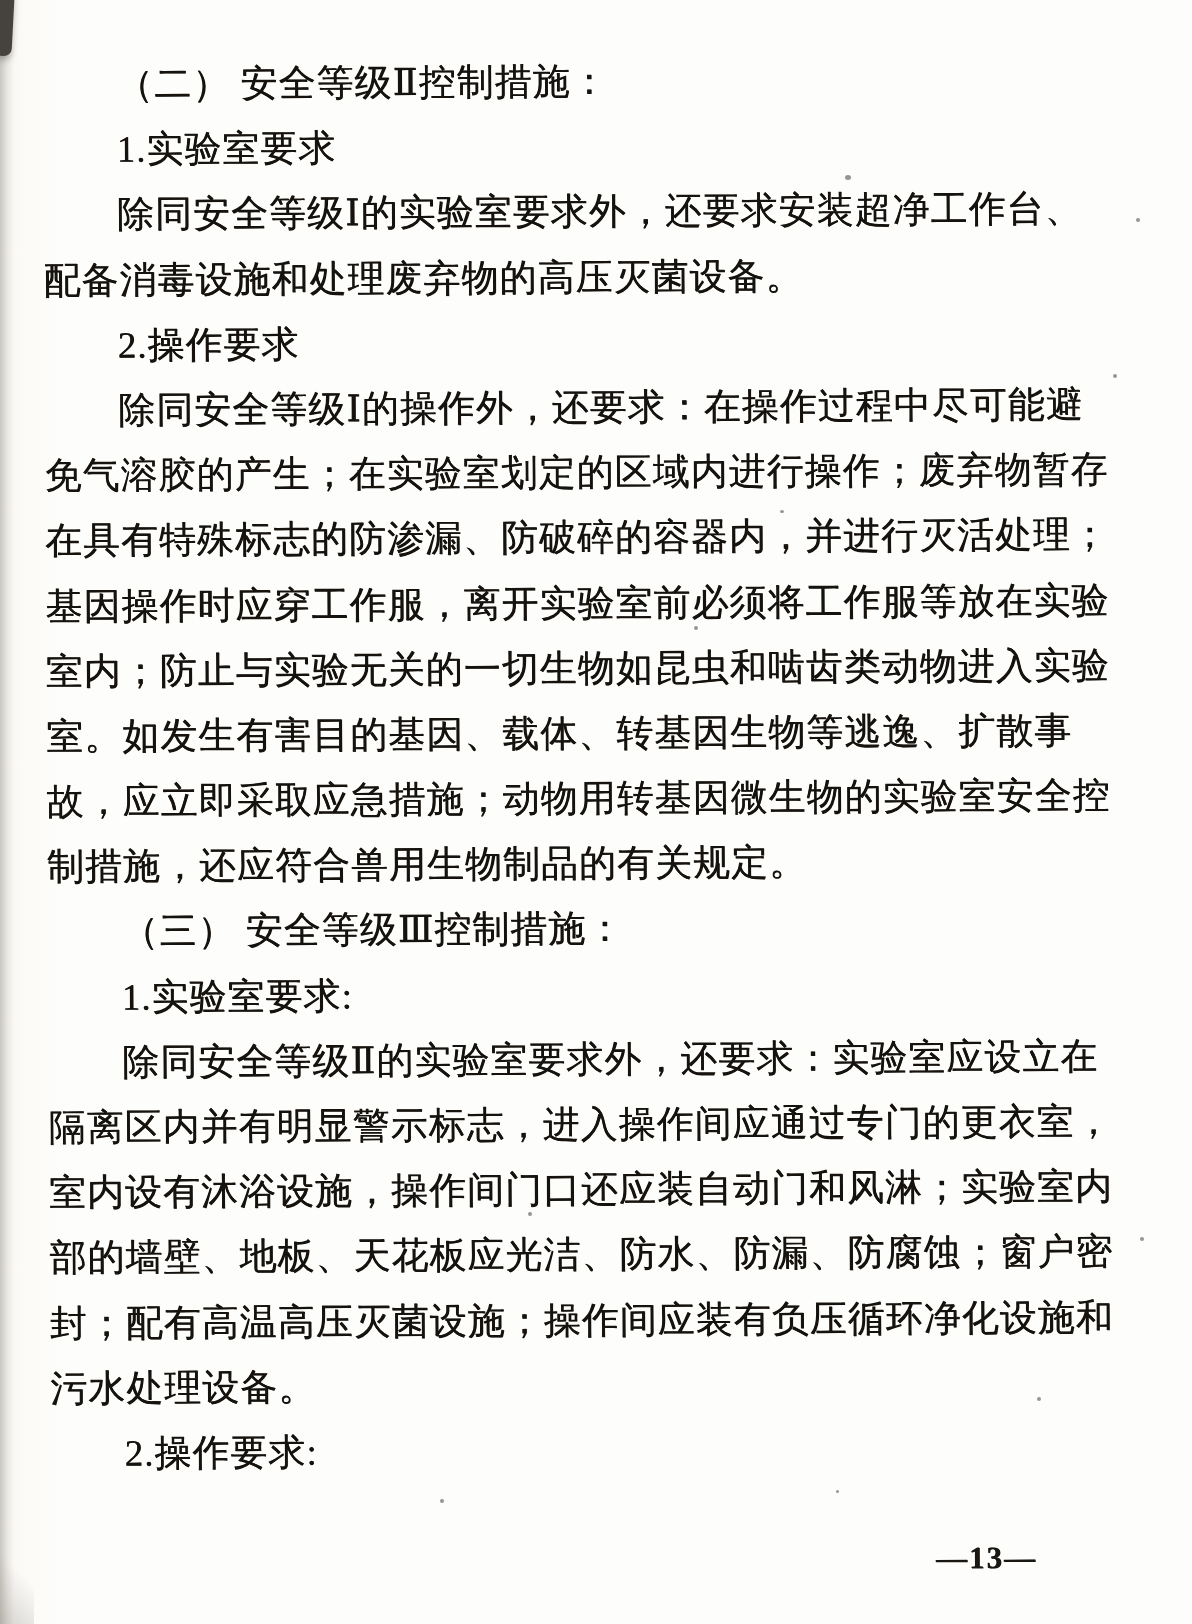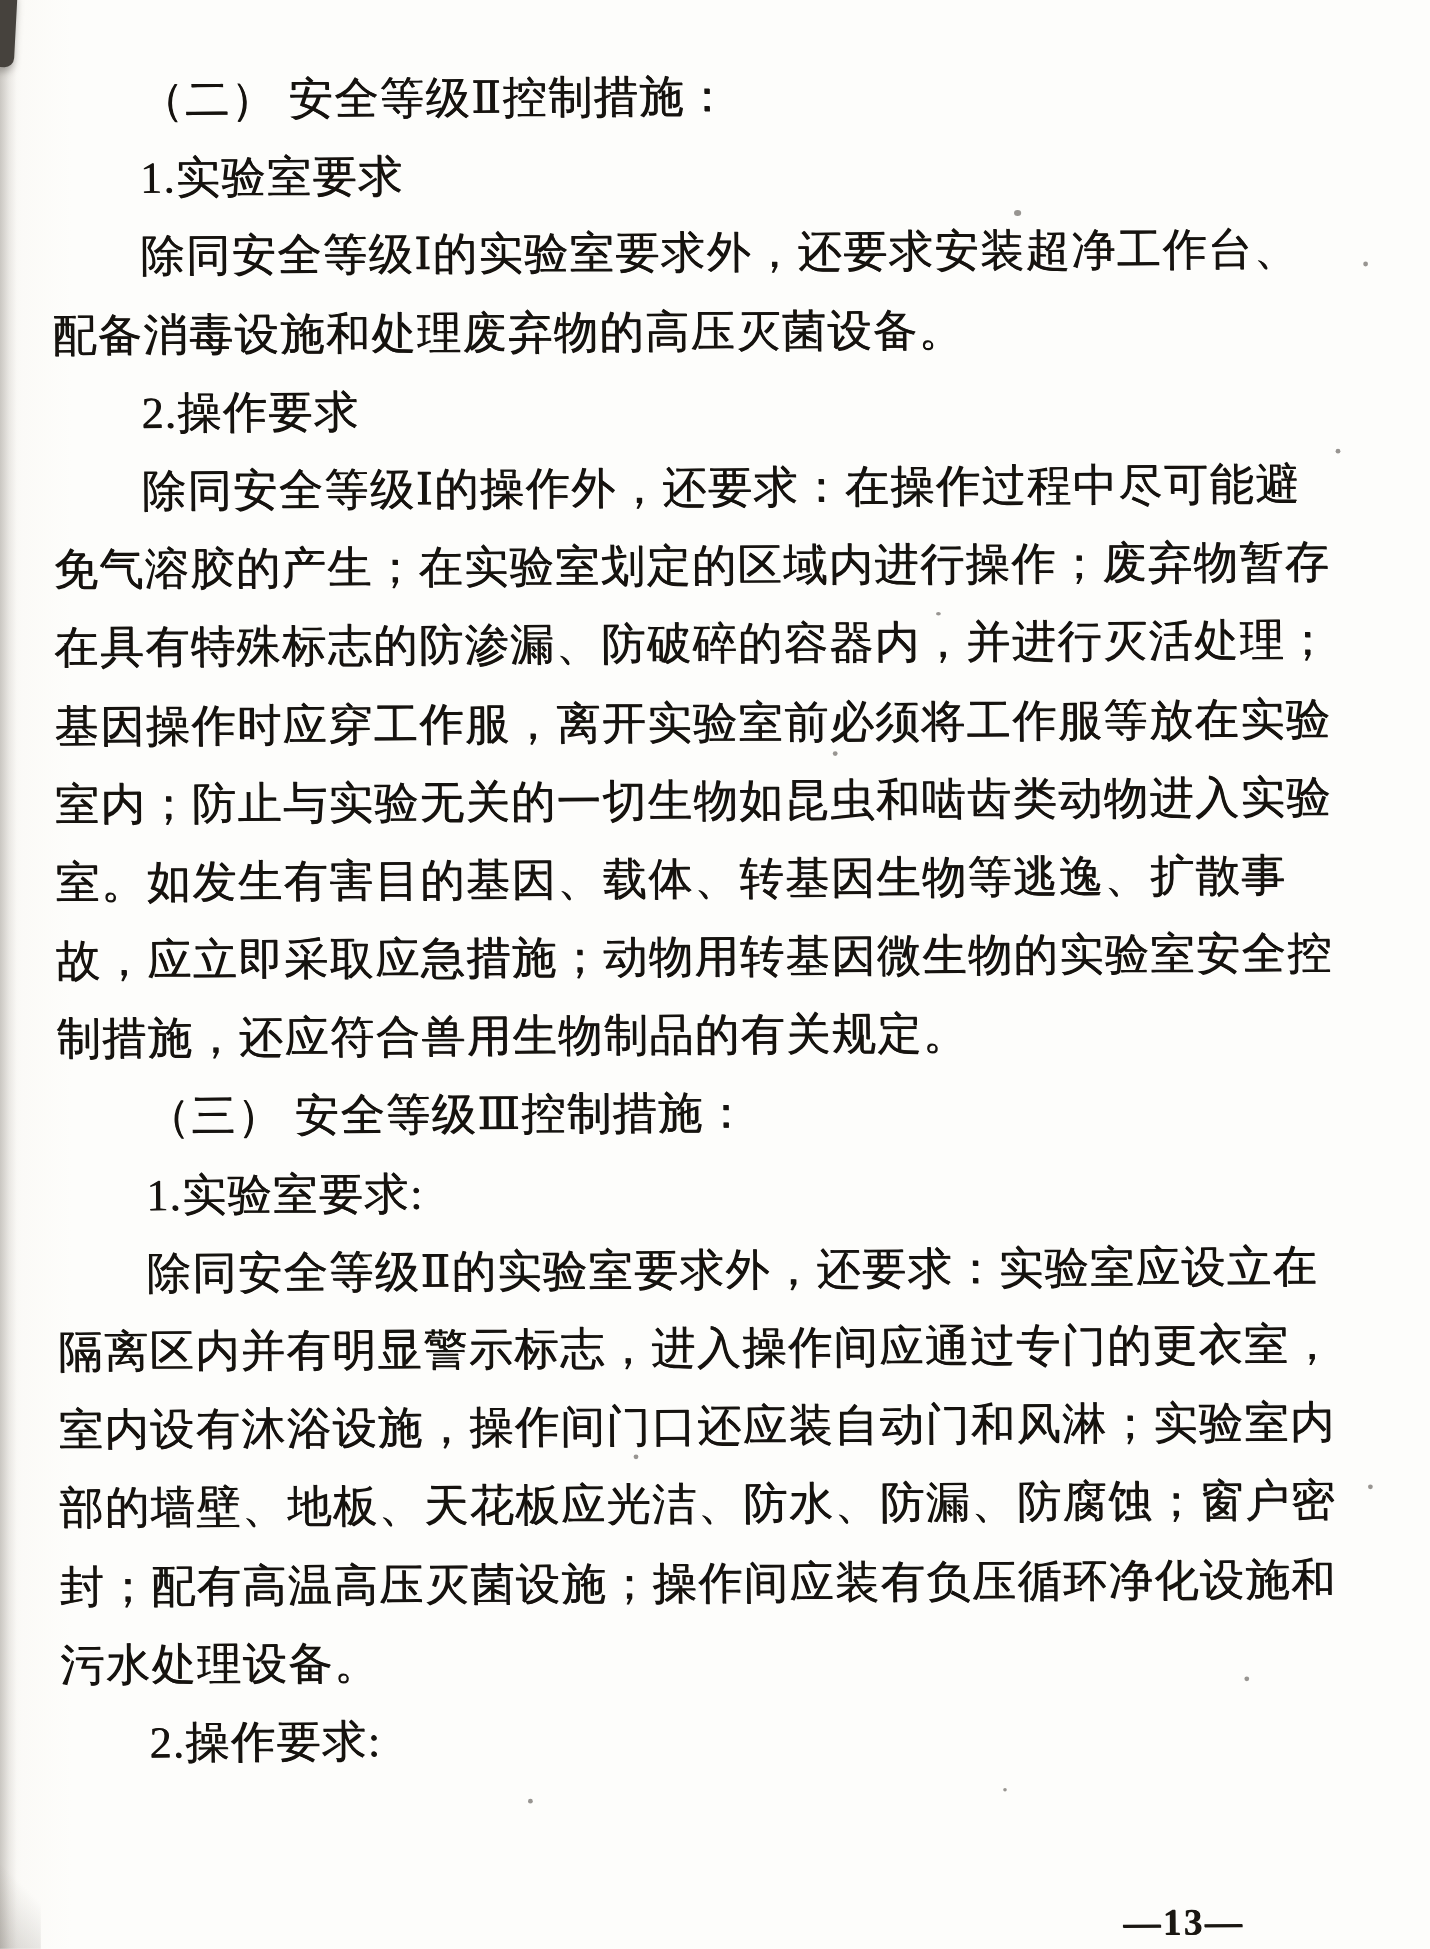--- a/index.html
+++ b/index.html
@@ -65,21 +65,21 @@
     letter-spacing: 1px;
     white-space: nowrap;
     text-shadow: 0.45px 0.3px 0 currentColor;
   }
   .line.indent {
     padding-left: 74px;
   }
   .page-number {
     position: absolute;
     left: 936px;
-    top: 1584px;
+    top: 1540px;
     font-size: 31px;
     font-weight: bold;
     letter-spacing: 2px;
     color: #1a1712;
     transform: rotate(-0.35deg);
     text-shadow: 0.4px 0.3px 0 currentColor;
   }
 </style>
 </head>
 <body>

